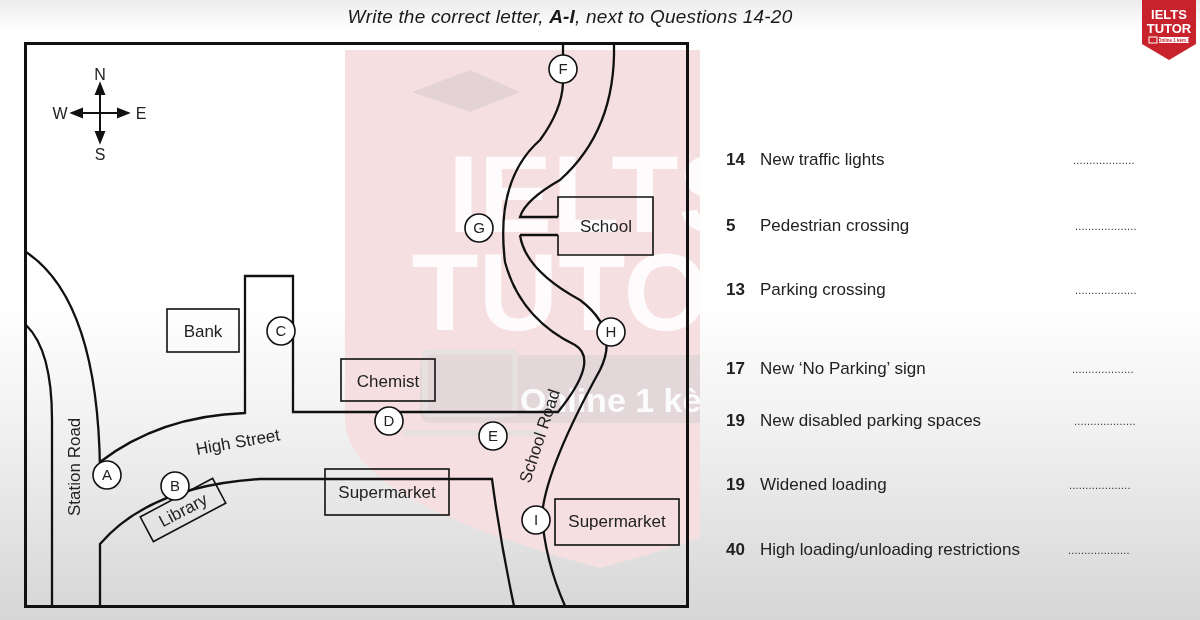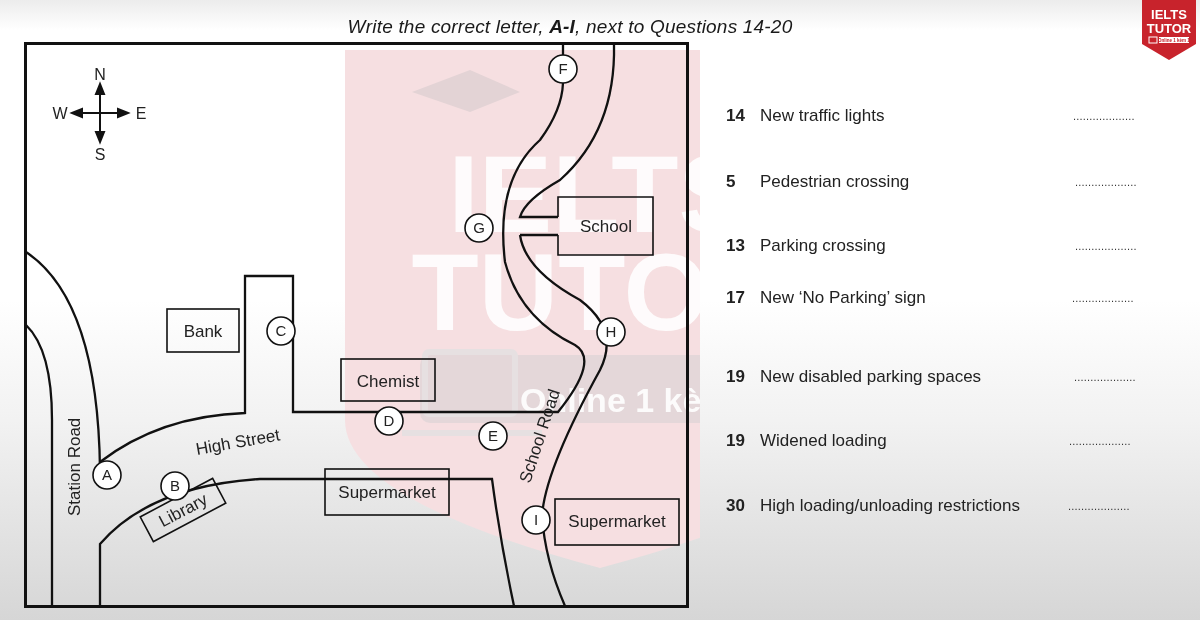--- a/index.html
+++ b/index.html
@@ -1,24 +1,24 @@
 <!DOCTYPE html>
 <html><head>
 <meta charset="utf-8">
 <style>
   html,body{margin:0;padding:0;}
   body{width:1200px;height:620px;position:relative;overflow:hidden;
     font-family:"Liberation Sans",sans-serif;
     background:linear-gradient(to bottom,#ececec 0px,#ffffff 30px,#ffffff 300px,#f2f2f2 420px,#d6d6d6 620px);}
-  .title{position:absolute;left:0;top:16px;width:1140px;text-align:center;font-size:19px;font-style:italic;color:#1a1a1a;letter-spacing:0.2px;}
+  .title{position:absolute;left:0;top:6px;width:1140px;text-align:center;font-size:19px;font-style:italic;color:#1a1a1a;letter-spacing:0.2px;}
   .title b{font-style:italic;}
   .logo{position:absolute;left:1140px;top:0;width:58px;height:60px;}
   svg.map{position:absolute;left:0;top:0;}
   .q-list{position:absolute;left:726px;top:0;width:460px;}
-  .q{position:absolute;left:0;width:420px;font-size:17px;color:#222;white-space:nowrap;}
+  .q{position:absolute;left:0;width:420px;font-size:17px;color:#222;white-space:nowrap;margin-top:44px;}
   .q .num{font-weight:bold;display:inline-block;width:34px;}
   .q .dots{position:absolute;font-size:11px;letter-spacing:0.2px;color:#333;top:4px;}
 </style>
 </head>
 <body>
 
 <div class="title">
   <span>Write the correct letter, </span><b>A-I</b><span>, next to Questions 14-20</span>
 </div>
 
@@ -144,29 +144,29 @@
     <span class="dots" style="left:347px">...................</span>
   </div>
   <div class="q" style="top:172px">
     <span class="num">5</span><span>Pedestrian crossing</span>
     <span class="dots" style="left:349px">...................</span>
   </div>
   <div class="q" style="top:236px">
     <span class="num">13</span><span>Parking crossing</span>
     <span class="dots" style="left:349px">...................</span>
   </div>
-  <div class="q" style="top:288px">
+  <div class="q" style="top:315px">
     <span class="num">17</span><span>New ‘No Parking’ sign</span>
     <span class="dots" style="left:346px">...................</span>
   </div>
   <div class="q" style="top:367px">
     <span class="num">19</span><span>New disabled parking spaces</span>
     <span class="dots" style="left:348px">...................</span>
   </div>
   <div class="q" style="top:431px">
     <span class="num">19</span><span>Widened loading</span>
     <span class="dots" style="left:343px">...................</span>
   </div>
   <div class="q" style="top:496px">
-    <span class="num">30</span><span>High loading/unloading restrictions</span>
+    <span class="num">40</span><span>High loading/unloading restrictions</span>
     <span class="dots" style="left:342px">...................</span>
   </div>
 </div>
 
 </body></html>

